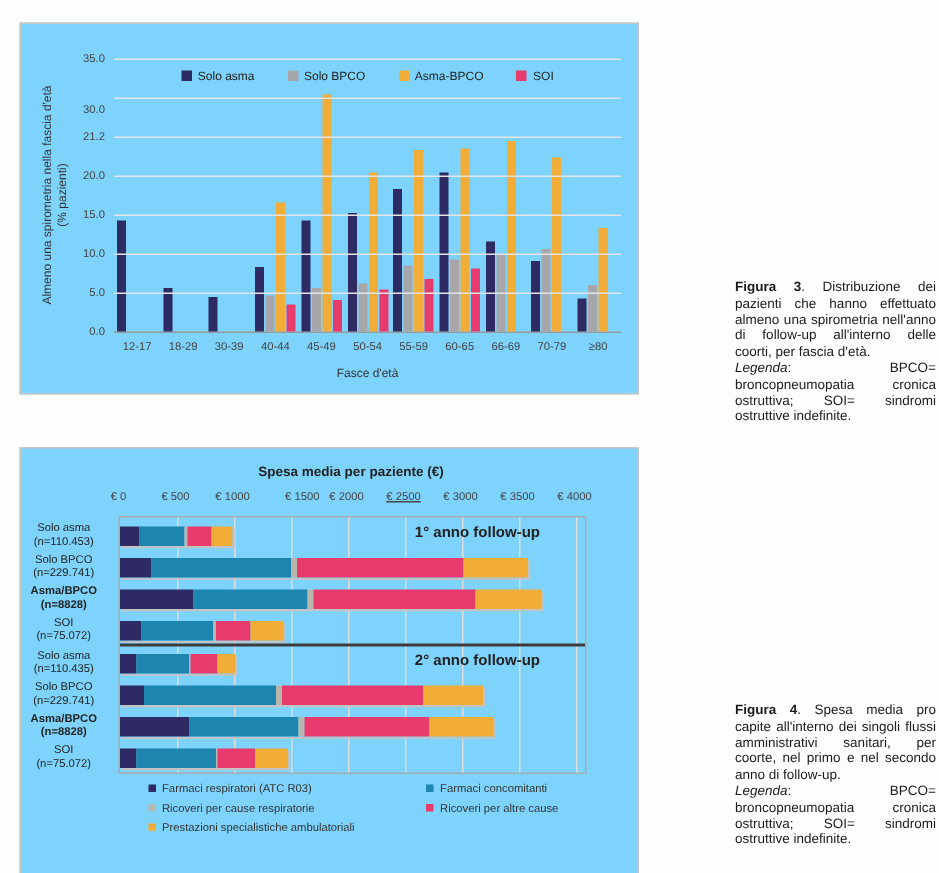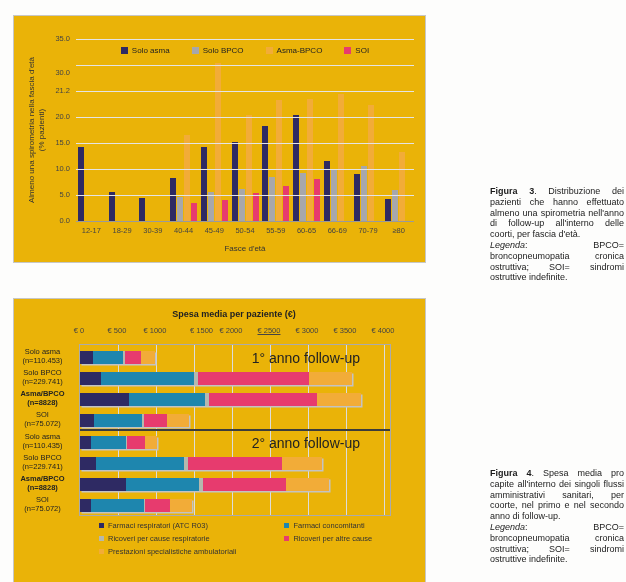--- a/index.html
+++ b/index.html
@@ -1,17 +1,17 @@
 <!DOCTYPE html>
 <html><head>
 <meta charset="utf-8">
 <style>
   html,body{margin:0;padding:0;}
   body{width:626px;height:582px;background:#fdfdfc;font-family:"Liberation Sans",sans-serif;position:relative;overflow:hidden;}
-  .panel{position:absolute;left:13px;width:413px;background:#eab308;border:1px solid #c7c7c5;box-sizing:border-box;}
+  .panel{position:absolute;left:13px;width:413px;background:#7dd3fc;border:1px solid #c7c7c5;box-sizing:border-box;}
   #panel1{top:15px;height:248px;}
   #panel2{top:298px;height:349px;}
 
   
   .c1-ytitle{position:absolute;left:-71px;top:103px;width:190px;height:22px;transform:rotate(-90deg);text-align:center;font-size:8px;line-height:10px;color:#333;}
   .c1-yticks{position:absolute;left:30px;top:18px;width:26px;}
   .c1-ytick{position:absolute;right:0;width:26px;height:10px;font-size:7.5px;color:#444;text-align:right;}
   .c1-plot{position:absolute;left:62px;top:23px;width:338px;height:182px;border-bottom:1px solid #9a9a9a;}
   .c1-grid{position:absolute;left:0;width:338px;height:1px;background:#e4e4e4;}
   .c1-bars{position:absolute;left:0;bottom:0;width:338px;height:182px;display:flex;}
@@ -25,21 +25,21 @@
   .c1-xlabel{flex:1;text-align:center;font-size:7.5px;color:#444;}
   .c1-xtitle{position:absolute;left:62px;top:228px;width:338px;text-align:center;font-size:8px;color:#333;}
 
   
   .c2-title{position:absolute;left:65px;top:10px;width:310px;text-align:center;font-size:9px;font-weight:bold;color:#222;}
   .c2-ticks{position:absolute;left:65px;top:27px;width:310px;height:10px;}
   .c2-tick{position:absolute;width:40px;text-align:center;font-size:7.5px;color:#444;}
   .c2-plot{position:absolute;left:65px;top:45px;width:310px;height:170px;border:1px solid #ababab;box-sizing:content-box;}
   .c2-grid{position:absolute;top:0;width:1px;height:170px;background:#dcdcdc;}
   .c2-sep{position:absolute;left:0;width:310px;height:2px;background:#3c3c3c;}
-  .c2-glabel{position:absolute;right:30px;font-size:14px;font-weight:normal;color:#222;}
+  .c2-glabel{position:absolute;right:30px;font-size:10px;font-weight:bold;color:#222;}
   .c2-bar{position:absolute;left:0;height:13px;display:flex;box-shadow:1.5px 1.5px 0 #c3c3c3;}
   .c2-seg{height:13px;}
   .c2-labels{position:absolute;left:0;top:45px;width:61px;height:170px;}
   .c2-rowlabel{position:absolute;right:4px;width:57px;text-align:center;font-size:7.5px;line-height:8.6px;color:#222;}
   .c2-legend{position:absolute;left:85px;top:222px;width:310px;display:flex;gap:48px;}
   .c2-leg-col{display:flex;flex-direction:column;gap:4px;}
   .c2-leg-item{display:flex;align-items:center;gap:4px;font-size:7.5px;color:#333;}
   .c2-swatch{width:5px;height:5px;display:inline-block;}
 
   

